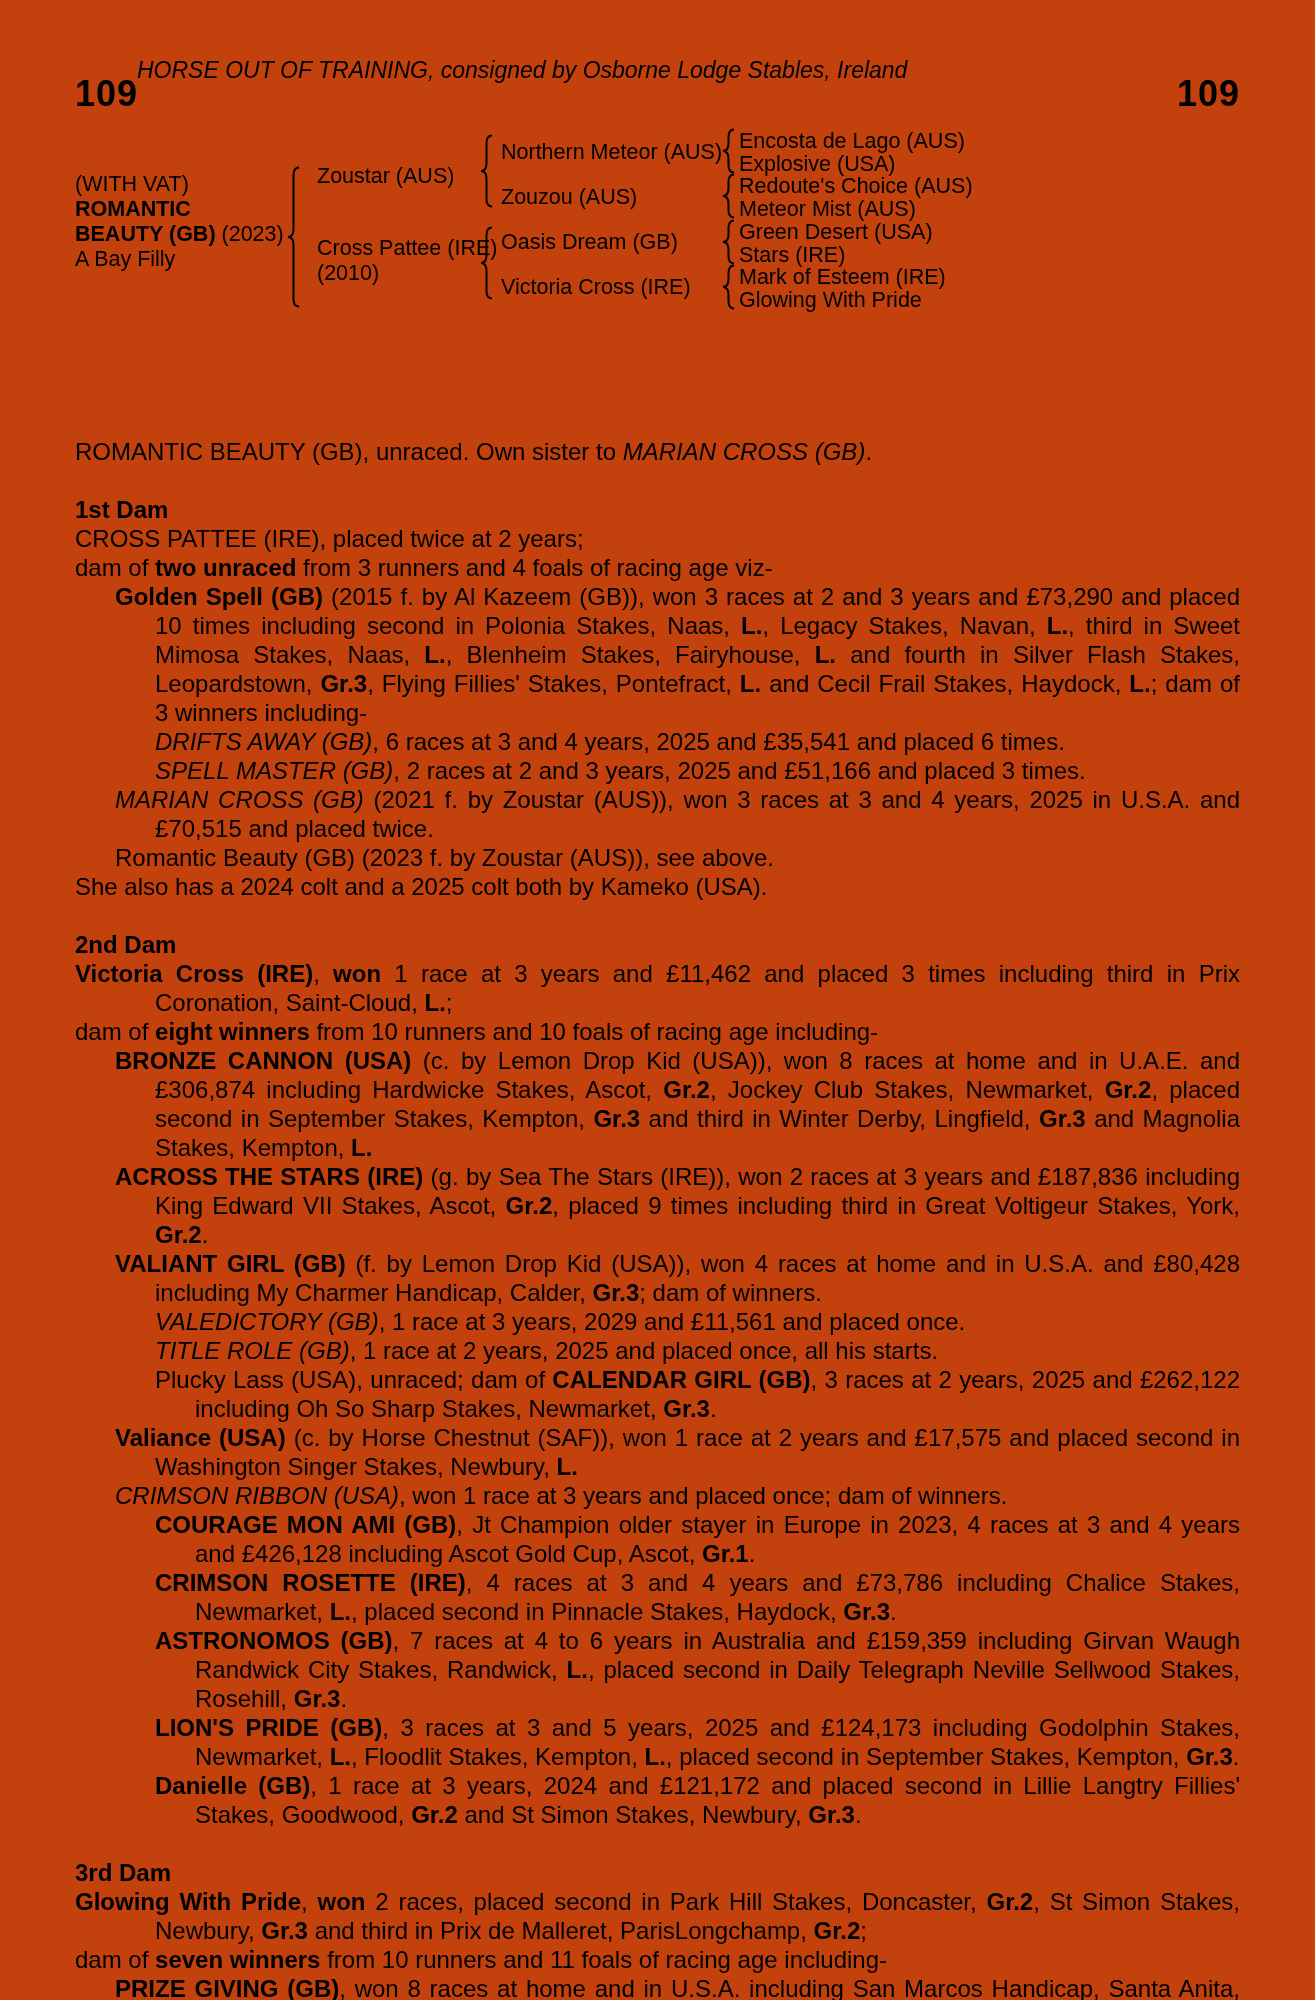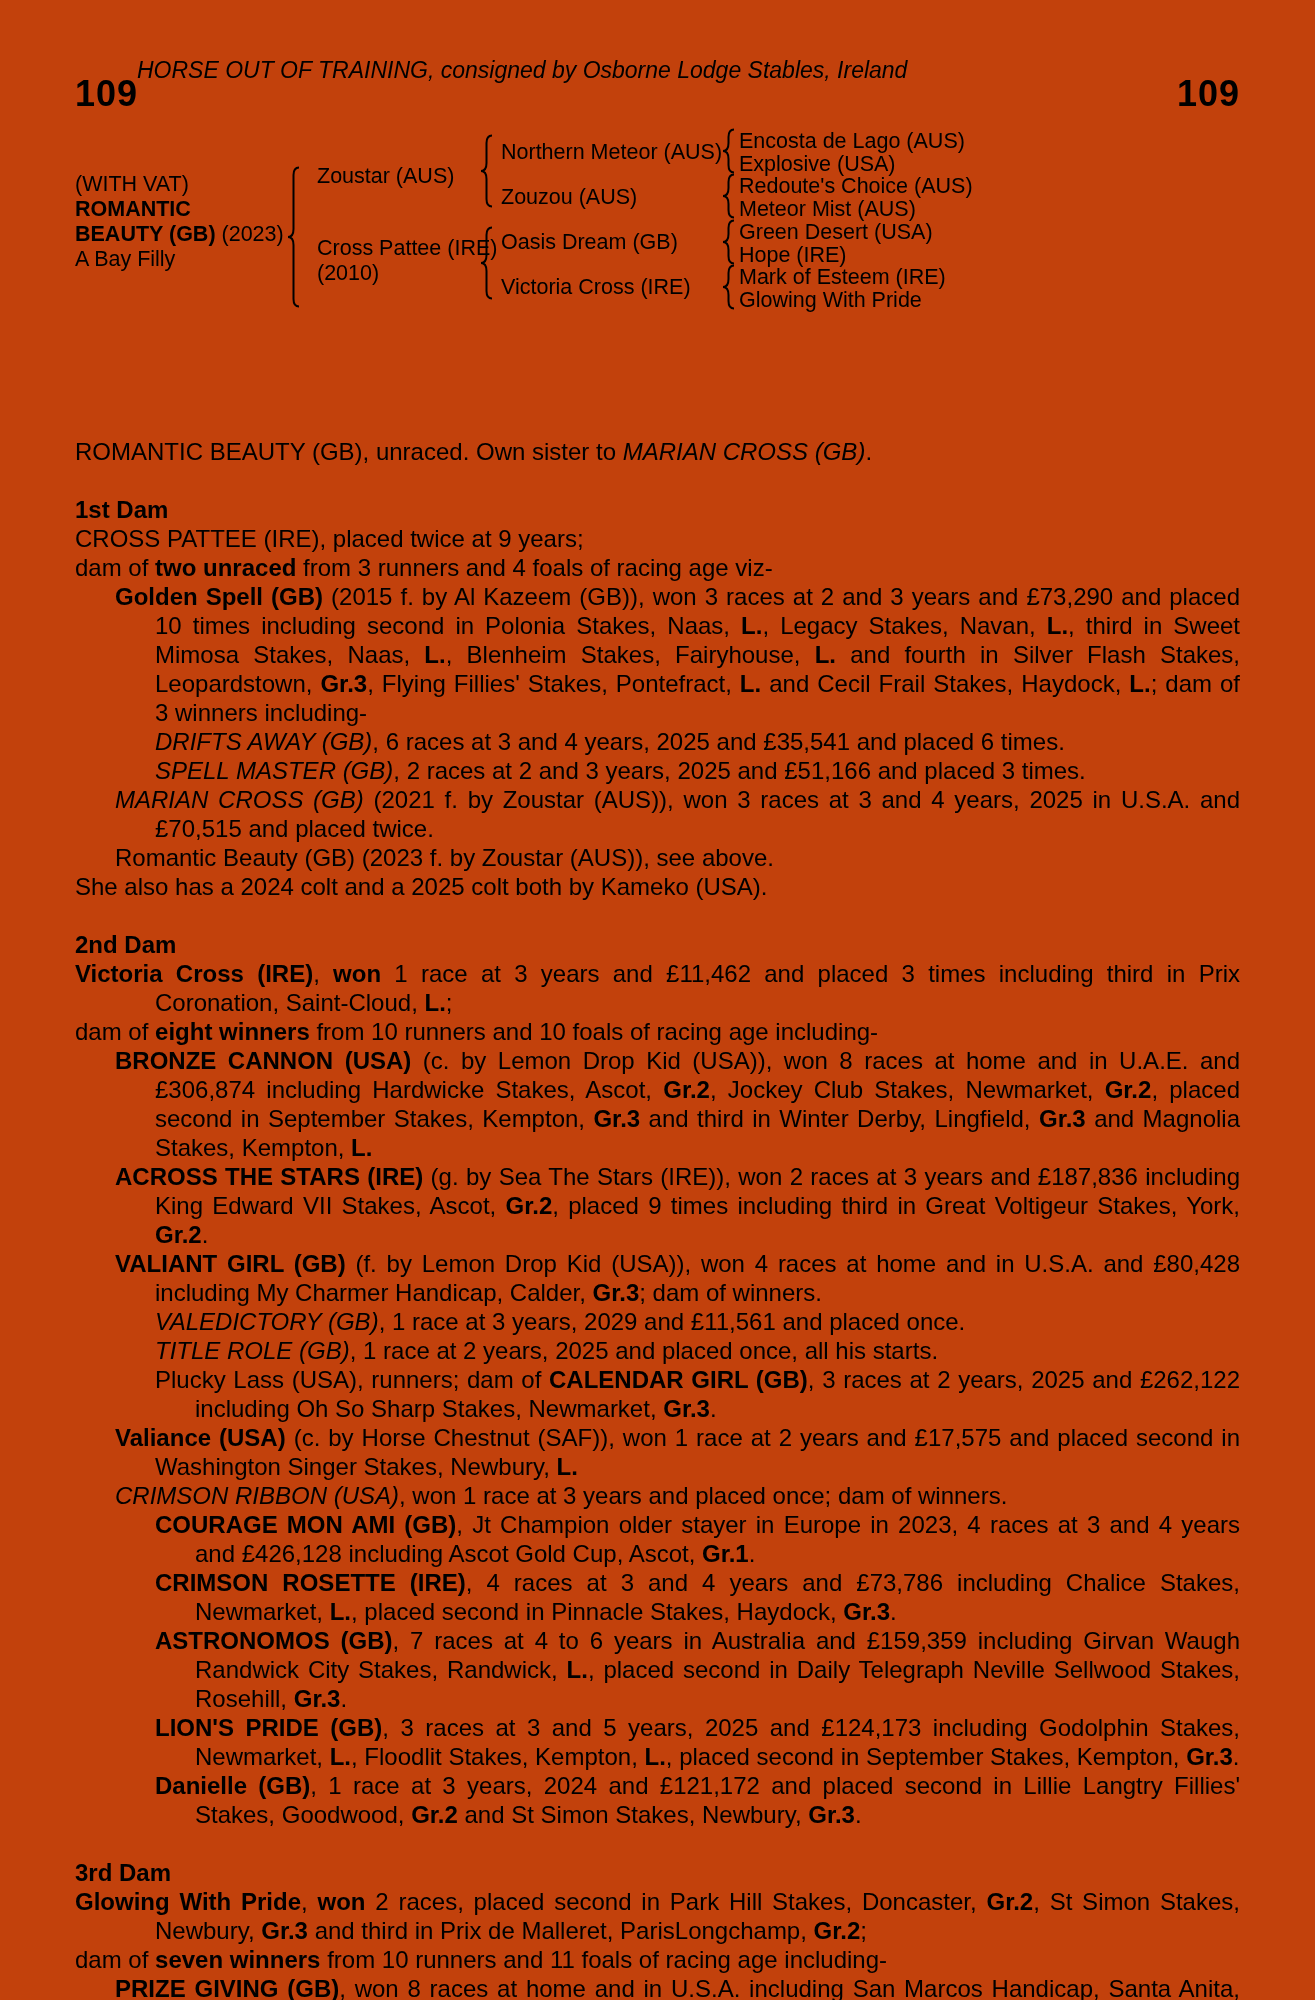--- a/index.html
+++ b/index.html
@@ -84,45 +84,45 @@
       </svg>
     <svg class="brace" style="left:646px; top:136px;" viewBox="0 0 15 46" width="15" height="46">
         <path d="M13 1.5 Q7.5 1.5 7.5 9 L7.5 15 Q7.5 23 2 23 Q7.5 23 7.5 31 L7.5 37 Q7.5 44.5 13 44.5" fill="none" stroke="#000" stroke-width="2"></path>
       </svg>
 
     <div class="ped-item" style="left:664px; top:1px;">Encosta de Lago (AUS)</div>
     <div class="ped-item" style="left:664px; top:24px;text-align:center;">Explosive (USA)</div>
     <div class="ped-item" style="left:664px; top:46px;">Redoute's Choice (AUS)</div>
     <div class="ped-item" style="left:664px; top:69px;">Meteor Mist (AUS)</div>
     <div class="ped-item" style="left:664px; top:92px;">Green Desert (USA)</div>
-    <div class="ped-item" style="left:664px; top:115px;">Hope (IRE)</div>
+    <div class="ped-item" style="left:664px; top:115px;">Stars (IRE)</div>
     <div class="ped-item" style="left:664px; top:137px;">Mark of Esteem (IRE)</div>
     <div class="ped-item" style="left:664px; top:160px;">Glowing With Pride</div>
   </div>
 
   <div class="bodytext" id="body-host">
       <div class="para p0"><span>ROMANTIC BEAUTY (GB), unraced. Own sister to </span><span class="i">MARIAN CROSS (GB)</span><span>.</span></div>
       <div class="para head"><span>1st Dam</span></div>
-      <div class="para p0"><span>CROSS PATTEE (IRE), placed twice at 9 years;</span></div>
+      <div class="para p0"><span>CROSS PATTEE (IRE), placed twice at 2 years;</span></div>
       <div class="para p0"><span>dam of </span><span class="b">two unraced</span><span> from 3 runners and 4 foals of racing age viz-</span></div>
       <div class="para p1h just"><span class="b">Golden Spell (GB)</span><span> (2015 f. by Al Kazeem (GB)), won 3 races at 2 and 3 years and £73,290 and placed 10 times including second in Polonia Stakes, Naas, </span><span class="b">L.</span><span>, Legacy Stakes, Navan, </span><span class="b">L.</span><span>, third in Sweet Mimosa Stakes, Naas, </span><span class="b">L.</span><span>, Blenheim Stakes, Fairyhouse, </span><span class="b">L.</span><span> and fourth in Silver Flash Stakes, Leopardstown, </span><span class="b">Gr.3</span><span>, Flying Fillies' Stakes, Pontefract, </span><span class="b">L.</span><span> and Cecil Frail Stakes, Haydock, </span><span class="b">L.</span><span>; dam of 3 winners including-</span></div>
       <div class="para p2"><span class="i">DRIFTS AWAY (GB)</span><span>, 6 races at 3 and 4 years, 2025 and £35,541 and placed 6 times.</span></div>
       <div class="para p2"><span class="i">SPELL MASTER (GB)</span><span>, 2 races at 2 and 3 years, 2025 and £51,166 and placed 3 times.</span></div>
       <div class="para p1h just"><span class="i">MARIAN CROSS (GB)</span><span> (2021 f. by Zoustar (AUS)), won 3 races at 3 and 4 years, 2025 in U.S.A. and £70,515 and placed twice.</span></div>
       <div class="para p1"><span>Romantic Beauty (GB) (2023 f. by Zoustar (AUS)), see above.</span></div>
       <div class="para p0"><span>She also has a 2024 colt and a 2025 colt both by Kameko (USA).</span></div>
       <div class="para head"><span>2nd Dam</span></div>
       <div class="para p0h just"><span class="b">Victoria Cross (IRE)</span><span>, </span><span class="b">won</span><span> 1 race at 3 years and £11,462 and placed 3 times including third in Prix Coronation, Saint-Cloud, </span><span class="b">L.</span><span>;</span></div>
       <div class="para p0"><span>dam of </span><span class="b">eight winners</span><span> from 10 runners and 10 foals of racing age including-</span></div>
       <div class="para p1h just"><span class="b">BRONZE CANNON (USA)</span><span> (c. by Lemon Drop Kid (USA)), won 8 races at home and in U.A.E. and £306,874 including Hardwicke Stakes, Ascot, </span><span class="b">Gr.2</span><span>, Jockey Club Stakes, Newmarket, </span><span class="b">Gr.2</span><span>, placed second in September Stakes, Kempton, </span><span class="b">Gr.3</span><span> and third in Winter Derby, Lingfield, </span><span class="b">Gr.3</span><span> and Magnolia Stakes, Kempton, </span><span class="b">L.</span></div>
       <div class="para p1h just"><span class="b">ACROSS THE STARS (IRE)</span><span> (g. by Sea The Stars (IRE)), won 2 races at 3 years and £187,836 including King Edward VII Stakes, Ascot, </span><span class="b">Gr.2</span><span>, placed 9 times including third in Great Voltigeur Stakes, York, </span><span class="b">Gr.2</span><span>.</span></div>
       <div class="para p1h just"><span class="b">VALIANT GIRL (GB)</span><span> (f. by Lemon Drop Kid (USA)), won 4 races at home and in U.S.A. and £80,428 including My Charmer Handicap, Calder, </span><span class="b">Gr.3</span><span>; dam of winners.</span></div>
       <div class="para p2"><span class="i">VALEDICTORY (GB)</span><span>, 1 race at 3 years, 2029 and £11,561 and placed once.</span></div>
       <div class="para p2"><span class="i">TITLE ROLE (GB)</span><span>, 1 race at 2 years, 2025 and placed once, all his starts.</span></div>
-      <div class="para p2h just"><span>Plucky Lass (USA), runners; dam of </span><span class="b">CALENDAR GIRL (GB)</span><span>, 3 races at 2 years, 2025 and £262,122 including Oh So Sharp Stakes, Newmarket, </span><span class="b">Gr.3</span><span>.</span></div>
+      <div class="para p2h just"><span>Plucky Lass (USA), unraced; dam of </span><span class="b">CALENDAR GIRL (GB)</span><span>, 3 races at 2 years, 2025 and £262,122 including Oh So Sharp Stakes, Newmarket, </span><span class="b">Gr.3</span><span>.</span></div>
       <div class="para p1h just"><span class="b">Valiance (USA)</span><span> (c. by Horse Chestnut (SAF)), won 1 race at 2 years and £17,575 and placed second in Washington Singer Stakes, Newbury, </span><span class="b">L.</span></div>
       <div class="para p1h"><span class="i">CRIMSON RIBBON (USA)</span><span>, won 1 race at 3 years and placed once; dam of winners.</span></div>
       <div class="para p2h just"><span class="b">COURAGE MON AMI (GB)</span><span>, Jt Champion older stayer in Europe in 2023, 4 races at 3 and 4 years and £426,128 including Ascot Gold Cup, Ascot, </span><span class="b">Gr.1</span><span>.</span></div>
       <div class="para p2h just"><span class="b">CRIMSON ROSETTE (IRE)</span><span>, 4 races at 3 and 4 years and £73,786 including Chalice Stakes, Newmarket, </span><span class="b">L.</span><span>, placed second in Pinnacle Stakes, Haydock, </span><span class="b">Gr.3</span><span>.</span></div>
       <div class="para p2h just"><span class="b">ASTRONOMOS (GB)</span><span>, 7 races at 4 to 6 years in Australia and £159,359 including Girvan Waugh Randwick City Stakes, Randwick, </span><span class="b">L.</span><span>, placed second in Daily Telegraph Neville Sellwood Stakes, Rosehill, </span><span class="b">Gr.3</span><span>.</span></div>
       <div class="para p2h just"><span class="b">LION'S PRIDE (GB)</span><span>, 3 races at 3 and 5 years, 2025 and £124,173 including Godolphin Stakes, Newmarket, </span><span class="b">L.</span><span>, Floodlit Stakes, Kempton, </span><span class="b">L.</span><span>, placed second in September Stakes, Kempton, </span><span class="b">Gr.3</span><span>.</span></div>
       <div class="para p2h just"><span class="b">Danielle (GB)</span><span>, 1 race at 3 years, 2024 and £121,172 and placed second in Lillie Langtry Fillies' Stakes, Goodwood, </span><span class="b">Gr.2</span><span> and St Simon Stakes, Newbury, </span><span class="b">Gr.3</span><span>.</span></div>
       <div class="para head"><span>3rd Dam</span></div>
       <div class="para p0h just"><span class="b">Glowing With Pride</span><span>, </span><span class="b">won</span><span> 2 races, placed second in Park Hill Stakes, Doncaster, </span><span class="b">Gr.2</span><span>, St Simon Stakes, Newbury, </span><span class="b">Gr.3</span><span> and third in Prix de Malleret, ParisLongchamp, </span><span class="b">Gr.2</span><span>;</span></div>
       <div class="para p0"><span>dam of </span><span class="b">seven winners</span><span> from 10 runners and 11 foals of racing age including-</span></div>

